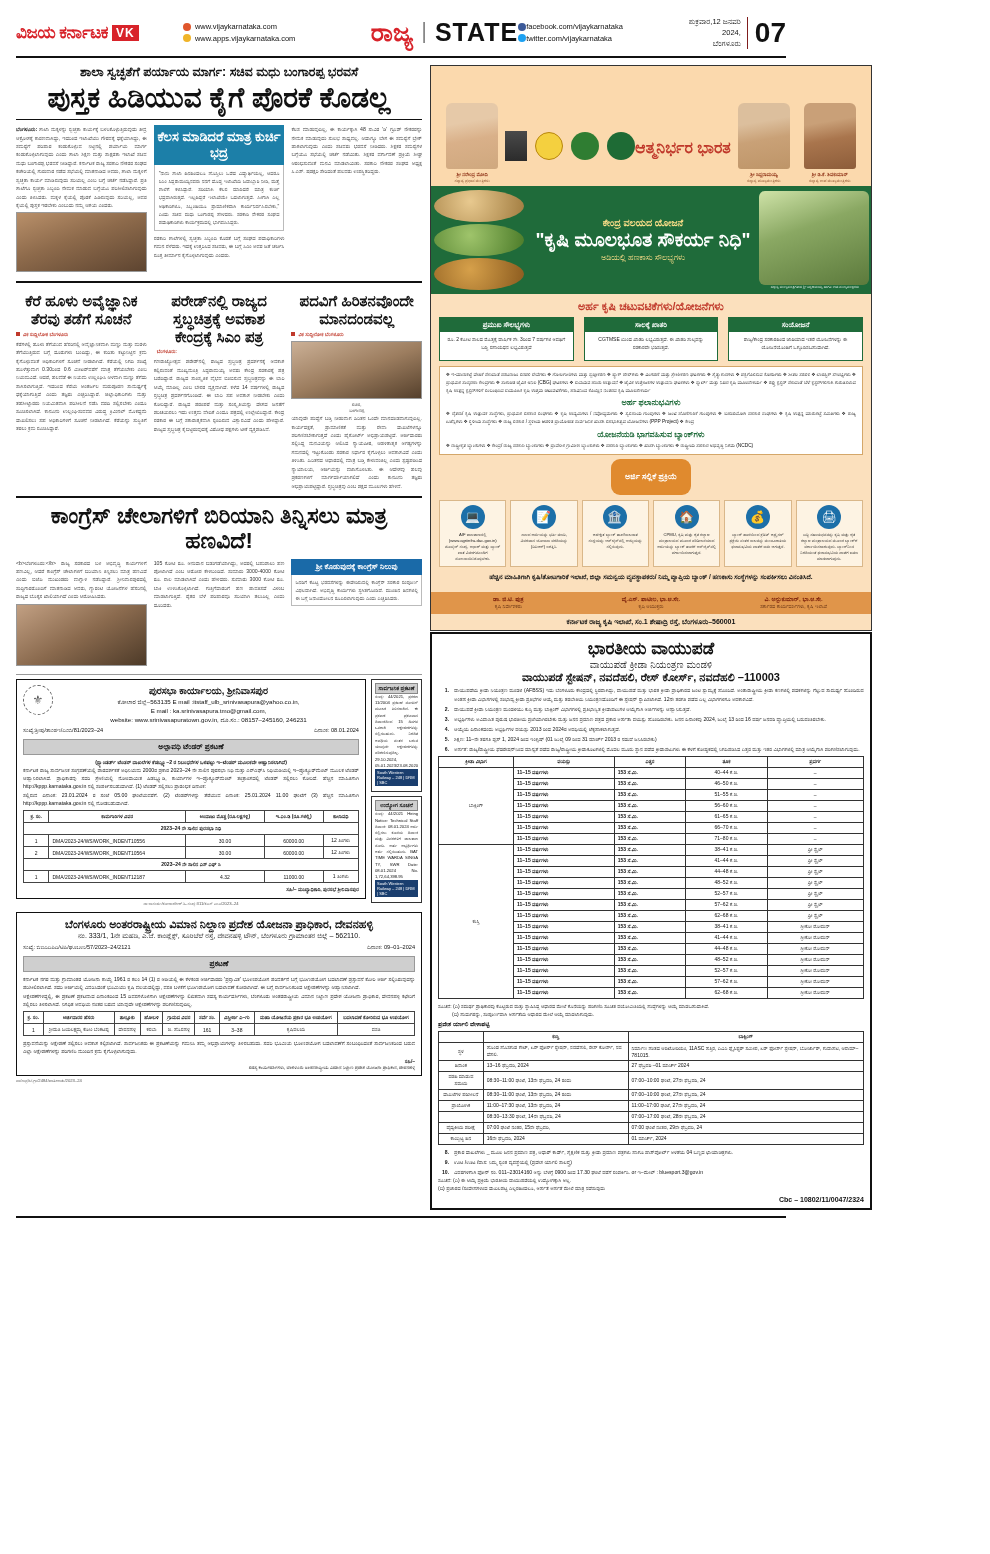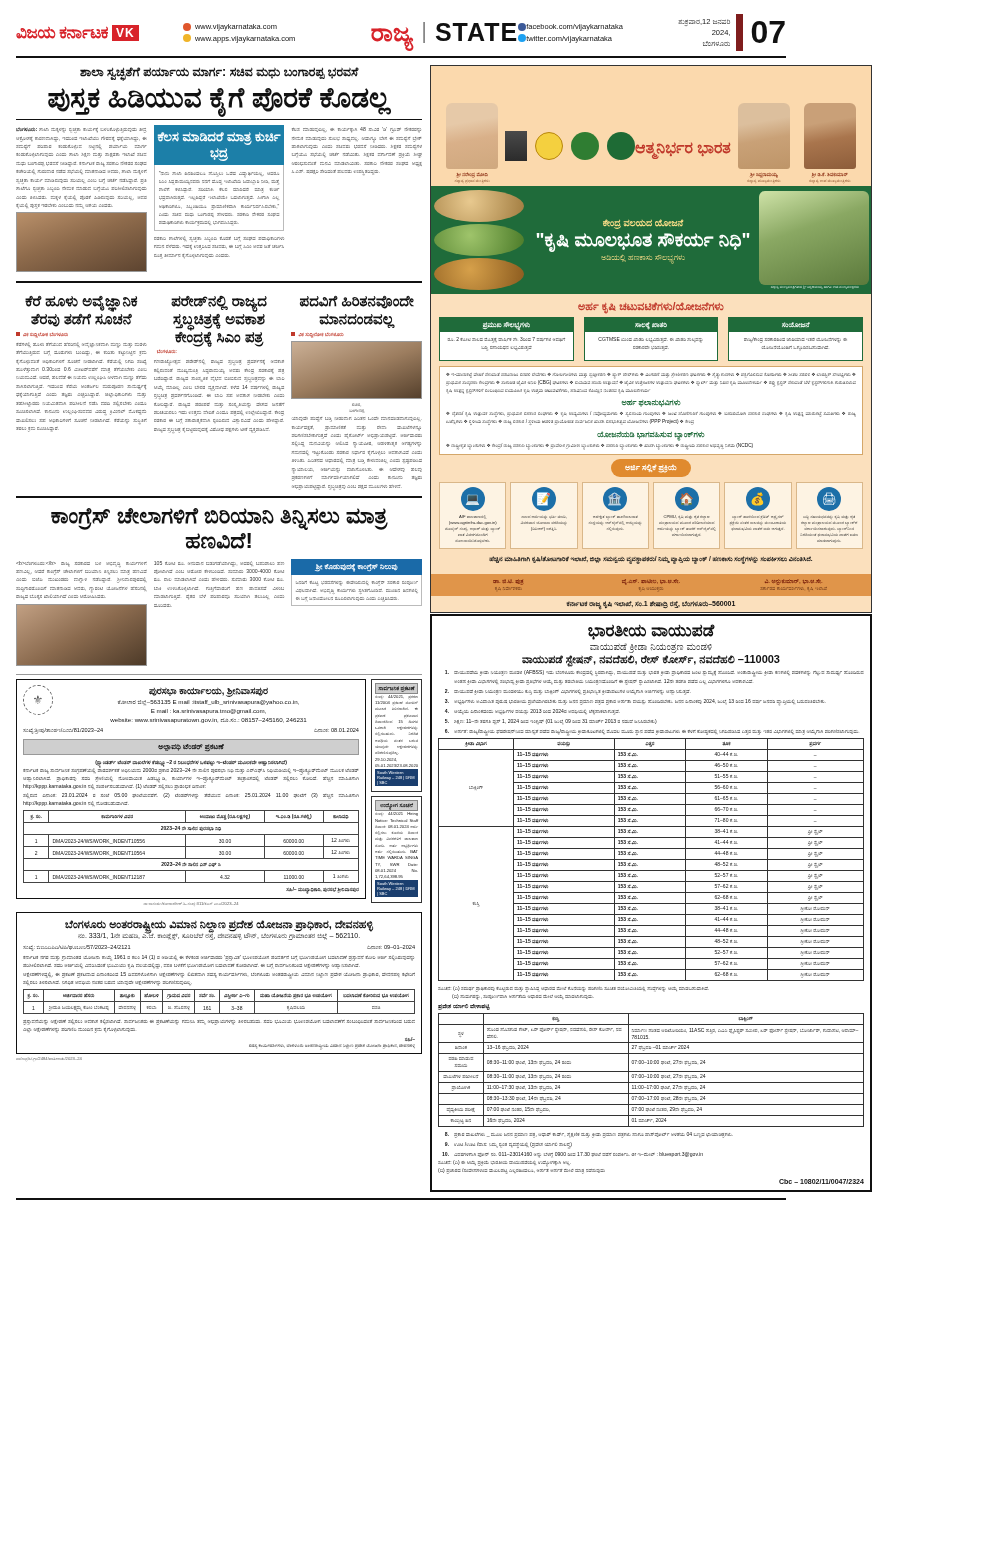--- a/index.html
+++ b/index.html
@@ -25,21 +25,21 @@
   .section-center { flex:1; text-align:center; display:flex; align-items:flex-start; justify-content:center; gap:8px; }
   .sec-kn { font-size: 25px; font-weight: bold; color:#d8232a; }
   .sec-bar { color:#888; font-size:22px; font-weight:300; }
   .sec-en { font-size: 25px; font-weight: bold; letter-spacing:1px; color:#111; }
   .social { font-size: 7.5px; line-height:1.55; width:175px; }
   .social div { display:flex; align-items:center; }
   .sq-ic { width:8px;height:8px;border-radius:50%;display:inline-block;flex:none;}
   .fb { background:#3b5998; } .tw { background:#1da1f2; }
   .dateblock { width:120px; display:flex; align-items:center; justify-content:flex-end; gap:6px; }
   .datetxt { font-size:7.5px; text-align:right; line-height:1.5; }
-  .pgno { font-size:32px; font-weight:bold; border-left:7px solid #7f1d1d; padding-left:7px; }
+  .pgno { font-size:28px; font-weight:bold; border-left:1px solid #7f1d1d; padding-left:7px; }
 
   
   .body-grid { display:flex; gap:8px; margin-top:7px; }
   .left-col { width: 485px; }
   .right-col { width: 465px; }
 
   
   .kicker { font-size: 12.5px; font-weight: bold; text-align:center; padding-bottom:2px; }
   .headline { font-size: 28px; font-weight: bold; text-align:center; line-height:1.15; padding-bottom:5px; border-bottom:1.5px solid #111; }
   .cols3 { display:flex; gap:7px; margin-top:5px; }
@@ -93,21 +93,21 @@
   .ad-green-right { width:110px; height:94px; border-radius:6px; background:linear-gradient(160deg,#cfe3a8,#8aa863 40%,#5c7a3c); margin-right:5px;}
   .ad-band { background:#fbe0bd; padding:4px 8px 6px; }
   .band-title { text-align:center; font-size:11px; font-weight:bold; color:#c0392b; margin:2px 0 4px;}
   .hexrow { display:flex; gap:10px; justify-content:center; }
   .hex { flex:1; background:#fff; border:1.5px solid #1f6b3a; padding:0 0 5px; }
   .hexhead { background:#1f6b3a; color:#fff; font-size:7px; font-weight:bold; text-align:center; padding:3px 2px;}
   .hexbody { font-size:5px; line-height:1.5; text-align:center; padding:4px 5px; color:#222;}
   .benefit-block { background:#fff; border:1px solid #d4a76a; margin-top:5px; padding:4px 6px;}
   .bline { font-size:4.8px; line-height:1.62; color:#111; text-align:justify;}
   .subband { text-align:center; font-size:8px; font-weight:bold; color:#1f6b3a; margin:4px 0 2px;}
-  .pill { display:block; margin:4px auto 5px; background:#e08a2e; color:#fff; font-size:8px; font-weight:bold; padding:4px 14px; border-radius:9px; width:fit-content;text-align:center;}
+  .pill { display:block; margin:4px auto 5px; background:#e08a2e; color:#fff; font-size:8px; font-weight:bold; padding:13px 14px; border-radius:9px; width:fit-content;text-align:center;}
   .iconrow { display:flex; gap:4px; }
   .icard { flex:1; background:#fdf3e3; border:1px solid #d9b78a; padding:4px 3px; text-align:center;}
   .ibadge { width:24px;height:24px;border-radius:50%;background:#1c6fa8;margin:0 auto 3px; display:flex;align-items:center;justify-content:center;color:#fff;font-size:12px;}
   .itxt { font-size:4.2px; line-height:1.45; color:#222;}
   .contact-note { text-align:center; font-size:6.5px; font-weight:bold; line-height:1.6; padding:5px 6px 4px; color:#111;}
   .officers { background:#e0954a; display:flex; padding:4px 6px; }
   .off { flex:1; text-align:center; }
   .offn { font-size:6px; font-weight:bold; color:#7a1f0a;}
   .offd { font-size:5px; color:#5c2a10;}
   .addr { text-align:center; font-size:7px; font-weight:bold; padding:4px; background:#fbe0bd;}
@@ -361,20 +361,21 @@
 
       <div class="notice" style="margin-top:6px">
         <div class="nt-center">
           <div class="nt-title" style="font-size:11px">ಬೆಂಗಳೂರು ಅಂತರರಾಷ್ಟ್ರೀಯ ವಿಮಾನ ನಿಲ್ದಾಣ ಪ್ರದೇಶ ಯೋಜನಾ ಪ್ರಾಧಿಕಾರ, ದೇವನಹಳ್ಳಿ</div>
           <div class="nt-sub">ನಂ. 333/1, 1ನೇ ಮಹಡಿ, ಎ.ಜೆ. ಕಾಂಪ್ಲೆಕ್ಸ್, ಸೂರಿಬೆಲೆ ರಸ್ತೆ, ದೇವನಹಳ್ಳಿ ಟೌನ್, ಬೆಂಗಳೂರು ಗ್ರಾಮಾಂತರ ಜಿಲ್ಲೆ – 562110.</div>
         </div>
         <div class="nt-row">
           <span>ಸಂಖ್ಯೆ: ಬಿಐಎಎಪಿಎ/ಟಿಪಿ/ಘೂಬಉ/57/2023–24/2121</span>
           <span>ದಿನಾಂಕ: 09–01–2024</span>
         </div>
+        <div class="nt-band">ಪ್ರಕಟಣೆ</div>
         <div class="nt-body">ಕರ್ನಾಟಕ ನಗರ ಮತ್ತು ಗ್ರಾಮಾಂತರ ಯೋಜನಾ ಕಾಯ್ದೆ 1961 ರ ಕಲಂ 14 (1) ರ ಅಡಿಯಲ್ಲಿ ಈ ಕೆಳಕಂಡ ಅರ್ಜಿದಾರರು 'ಪ್ರಸ್ತಾವಿತ' ಭೂಉಪಯೋಗ ಪರಿವರ್ತನೆ ಬಗ್ಗೆ ಭೂಉಪಯೋಗ ಬದಲಾವಣೆ ಪ್ರಸ್ತಾವನೆ ಕೋರಿ ಅರ್ಜಿ ಸಲ್ಲಿಸಿರುವುದನ್ನು ಪರಿಶೀಲಿಸಲಾಗಿದೆ. ಸದರಿ ಅರ್ಜಿಯಲ್ಲಿ ವಿವರಿಸಿದಂತೆ ಭೂಮಿಯು ಕೃಷಿ ವಲಯದಲ್ಲಿದ್ದು, ವಸತಿ ಬಳಕೆಗೆ ಭೂಉಪಯೋಗ ಬದಲಾವಣೆ ಕೋರಲಾಗಿದೆ. ಈ ಬಗ್ಗೆ ಸಾರ್ವಜನಿಕರಿಂದ ಆಕ್ಷೇಪಣೆಗಳನ್ನು ಆಹ್ವಾನಿಸಲಾಗಿದೆ.</div>
         <div class="nt-body">ಆಕ್ಷೇಪಣೆಗಳಿದ್ದಲ್ಲಿ, ಈ ಪ್ರಕಟಣೆ ಪ್ರಕಟವಾದ ದಿನಾಂಕದಿಂದ 15 ದಿವಸಗಳೊಳಗಾಗಿ ಆಕ್ಷೇಪಣೆಗಳನ್ನು ಲಿಖಿತವಾಗಿ ಸದಸ್ಯ ಕಾರ್ಯದರ್ಶಿಗಳು, ಬೆಂಗಳೂರು ಅಂತರರಾಷ್ಟ್ರೀಯ ವಿಮಾನ ನಿಲ್ದಾಣ ಪ್ರದೇಶ ಯೋಜನಾ ಪ್ರಾಧಿಕಾರ, ದೇವನಹಳ್ಳಿ ಕಛೇರಿಗೆ ಸಲ್ಲಿಸಲು ತಿಳಿಸಲಾಗಿದೆ. ನಿಗಧಿತ ಅವಧಿಯ ನಂತರ ಬರುವ ಯಾವುದೇ ಆಕ್ಷೇಪಣೆಗಳನ್ನು ಪರಿಗಣಿಸುವುದಿಲ್ಲ.</div>
         <table class="tb">
           <thead>
               <tr>
                 <th>ಕ್ರ.
 ಸಂ.</th>
                 <th>ಅರ್ಜಿದಾರರ ಹೆಸರು</th>
                 <th>ತಾಲ್ಲೂಕು</th>
                 <th>ಹೋಬಳಿ</th>

